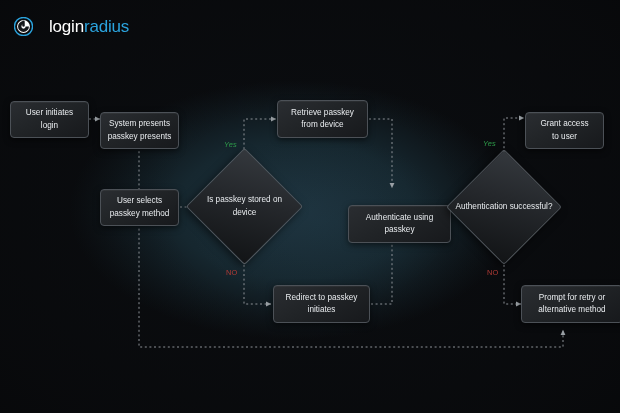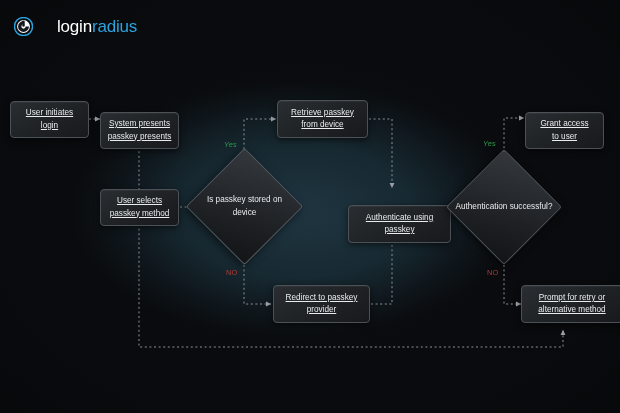--- a/index.html
+++ b/index.html
@@ -14,38 +14,38 @@
   .bg-base{position:absolute;inset:0;background:#0a0c0f;}
   .bg-glow-a{position:absolute;left:60px;top:60px;width:520px;height:300px;
     background:radial-gradient(ellipse 60% 60% at 45% 50%, #1d323d 0%, #16272f 38%, rgba(12,20,25,0) 72%);}
   .bg-glow-b{position:absolute;left:150px;top:120px;width:340px;height:200px;
     background:radial-gradient(ellipse 55% 60% at 50% 50%, #21394660 0%, rgba(20,36,44,0) 70%);}
   .bg-vig{position:absolute;inset:0;
     background:radial-gradient(ellipse 75% 80% at 50% 50%, rgba(0,0,0,0) 30%, rgba(8,9,11,.72) 78%, #07080a 100%);}
 
   
   .header{position:absolute;left:0;top:0;width:620px;height:58px;}
-  .logo{position:absolute;left:14px;top:17px;display:flex;align-items:flex-start;gap:24px;}
+  .logo{position:absolute;left:14px;top:17px;display:flex;align-items:flex-start;gap:16px;}
   .logo-mark{width:19px;height:19px;flex:0 0 auto;}
   .logo-text{font-size:17px;line-height:19px;letter-spacing:-.2px;font-weight:400;white-space:nowrap;}
   .logo-login{color:#ffffff;}
   .logo-radius{color:#2ba3dd;}
 
   
   .wires{position:absolute;left:0;top:0;width:620px;height:413px;}
 
   
   .node{position:absolute;box-sizing:border-box;display:flex;align-items:center;
     justify-content:center;text-align:center;
     color:#e9ecef;font-size:8.2px;line-height:12.4px;
     border:1px solid #4c5157;border-radius:4px;
     background:linear-gradient(152deg,#2a2d31 0%,#212427 45%,#17191c 100%);
     box-shadow:0 2px 6px rgba(0,0,0,.55), inset 0 1px 0 rgba(255,255,255,.045);
     padding:3px 5px;}
-  .node span{display:block;text-decoration:underline;}
+  .node span{display:block;}
 
   
   .diamond{position:absolute;}
   .diamond .face{position:absolute;inset:0;
     background:linear-gradient(150deg,#34383d 0%,#25282c 42%,#121416 100%);
     border:1px solid #52575d;
     transform:rotate(45deg);
     border-radius:3px;
     box-shadow:0 3px 8px rgba(0,0,0,.55);}
   .diamond .dlabel{position:absolute;inset:0;display:flex;align-items:center;
@@ -146,21 +146,21 @@
   <div class="node" style="left:277px;top:100px;width:91px;height:38px;">
     <div>
       <span>Retrieve passkey</span>
       <span>from device</span>
     </div>
   </div>
 
   <div class="node" style="left:273px;top:285px;width:97px;height:38px;justify-content:center;">
     <div>
       <span>Redirect to passkey</span>
-      <span>provider</span>
+      <span>initiates</span>
     </div>
   </div>
 
   <div class="node" style="left:348px;top:205px;width:103px;height:38px;">
     <div>
       <span>Authenticate using</span>
       <span>passkey</span>
     </div>
   </div>
 

